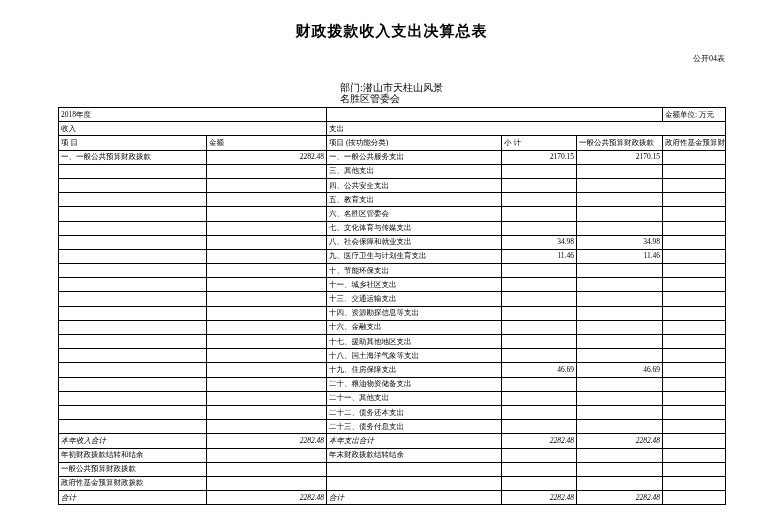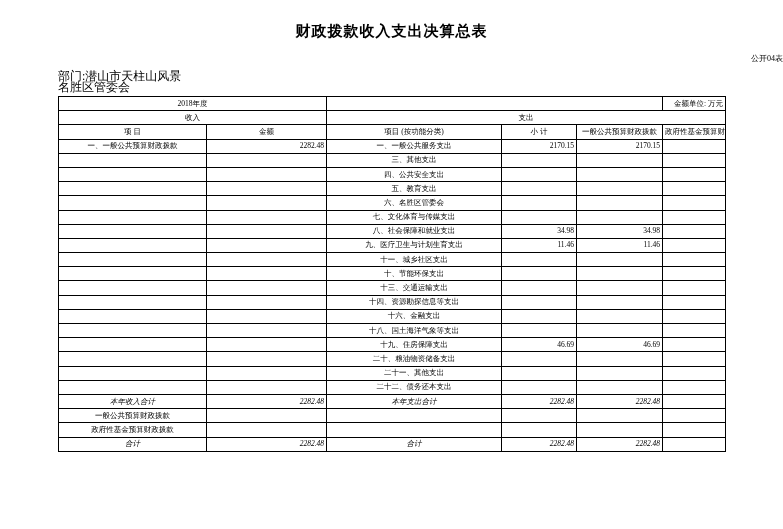--- a/index.html
+++ b/index.html
@@ -25,28 +25,29 @@
     text-align: center;
     font-size: 15px;
     font-weight: bold;
     letter-spacing: 1px;
     margin-top: 22px;
   }
   .form-code {
     text-align: right;
     font-size: 8px;
     margin-top: 12px;
+    padding-right: 58px;
   }
   .meta-row {
     display: flex;
-    justify-content: flex-start;
+    justify-content: center;
     align-items: flex-start;
-    font-size: 12px;
+    font-size: 10px;
     padding: 0 58px 0 58px;
-    margin-top: 7px;
+    margin-top: 18px;
     line-height: 11px;
   }
   .meta-left {
     white-space: pre-line;
   }
   .table-wrap {
     padding: 0 58px;
     margin-top: 3px;
   }
   table.main {
@@ -59,29 +60,29 @@
     border: 0.6px solid #000;
     height: 13.2px;
     padding: 0 2px;
     line-height: 12px;
     font-weight: normal;
     vertical-align: middle;
     overflow: hidden;
     white-space: nowrap;
   }
   .hdr {
-    text-align: center;
+    text-align: left;
     margin-top: 23px;
   }
-  .c-left { text-align: center; padding-left: 5px; }
-  .c-center { text-align: center; }
+  .c-left { text-align: left; padding-left: 5px; }
+  .c-center { text-align: left; }
   .c-right { text-align: right; padding-right: 4px; }
   .bold { font-weight: bold; font-style: italic; }
   .unit-cell {
-    text-align: right;
+    text-align: left;
     padding-right: 3px;
   }
   .pagenum {
     position: absolute;
     right: 58px;
     bottom: 14px;
     font-size: 9px;
     letter-spacing: 1px;
   }
   col.c0 { width: 148px; }
@@ -192,53 +193,61 @@
             <td class="c-left"></td>
             <td class="c-right"></td>
             <td class="c-left">九、医疗卫生与计划生育支出</td>
             <td class="c-right">11.46</td>
             <td class="c-right">11.46</td>
             <td class="c-right"></td>
           </tr>
           <tr>
             <td class="c-left"></td>
             <td class="c-right"></td>
+            <td class="c-left">十、节能环保支出</td>
+            <td class="c-right"></td>
+            <td class="c-right"></td>
+            <td class="c-right"></td>
+          </tr>
+          <tr>
+            <td class="c-left"></td>
+            <td class="c-right"></td>
             <td class="c-left">十一、城乡社区支出</td>
             <td class="c-right"></td>
             <td class="c-right"></td>
             <td class="c-right"></td>
           </tr>
           <tr>
             <td class="c-left"></td>
             <td class="c-right"></td>
-            <td class="c-left">十、节能环保支出</td>
-            <td class="c-right"></td>
-            <td class="c-right"></td>
-            <td class="c-right"></td>
-          </tr>
-          <tr>
-            <td class="c-left"></td>
-            <td class="c-right"></td>
             <td class="c-left">十三、交通运输支出</td>
             <td class="c-right"></td>
             <td class="c-right"></td>
             <td class="c-right"></td>
           </tr>
           <tr>
             <td class="c-left"></td>
             <td class="c-right"></td>
             <td class="c-left">十四、资源勘探信息等支出</td>
             <td class="c-right"></td>
             <td class="c-right"></td>
             <td class="c-right"></td>
           </tr>
           <tr>
             <td class="c-left"></td>
             <td class="c-right"></td>
             <td class="c-left">十六、金融支出</td>
+            <td class="c-right"></td>
+            <td class="c-right"></td>
+            <td class="c-right"></td>
+          </tr>
+          <tr>
+            <td class="c-left"></td>
+            <td class="c-right"></td>
+            <td class="c-left">十七、援助其他地区支出</td>
             <td class="c-right"></td>
             <td class="c-right"></td>
             <td class="c-right"></td>
           </tr>
           <tr>
             <td class="c-left"></td>
             <td class="c-right"></td>
             <td class="c-left">十八、国土海洋气象等支出</td>
             <td class="c-right"></td>
             <td class="c-right"></td>
@@ -270,26 +279,42 @@
           </tr>
           <tr>
             <td class="c-left"></td>
             <td class="c-right"></td>
             <td class="c-left">二十二、债务还本支出</td>
             <td class="c-right"></td>
             <td class="c-right"></td>
             <td class="c-right"></td>
           </tr>
           <tr>
+            <td class="c-left"></td>
+            <td class="c-right"></td>
+            <td class="c-left">二十三、债务付息支出</td>
+            <td class="c-right"></td>
+            <td class="c-right"></td>
+            <td class="c-right"></td>
+          </tr>
+          <tr>
             <td class="c-center bold">本年收入合计</td>
             <td class="c-right bold">2282.48</td>
             <td class="c-center bold">本年支出合计</td>
             <td class="c-right bold">2282.48</td>
             <td class="c-right bold">2282.48</td>
             <td class="c-right bold"></td>
+          </tr>
+          <tr>
+            <td class="c-center">年初财政拨款结转和结余</td>
+            <td class="c-right"></td>
+            <td class="c-center">年末财政拨款结转结余</td>
+            <td class="c-right"></td>
+            <td class="c-right"></td>
+            <td class="c-right"></td>
           </tr>
           <tr>
             <td class="c-center">一般公共预算财政拨款</td>
             <td class="c-right"></td>
             <td class="c-center"></td>
             <td class="c-right"></td>
             <td class="c-right"></td>
             <td class="c-right"></td>
           </tr>
           <tr>

